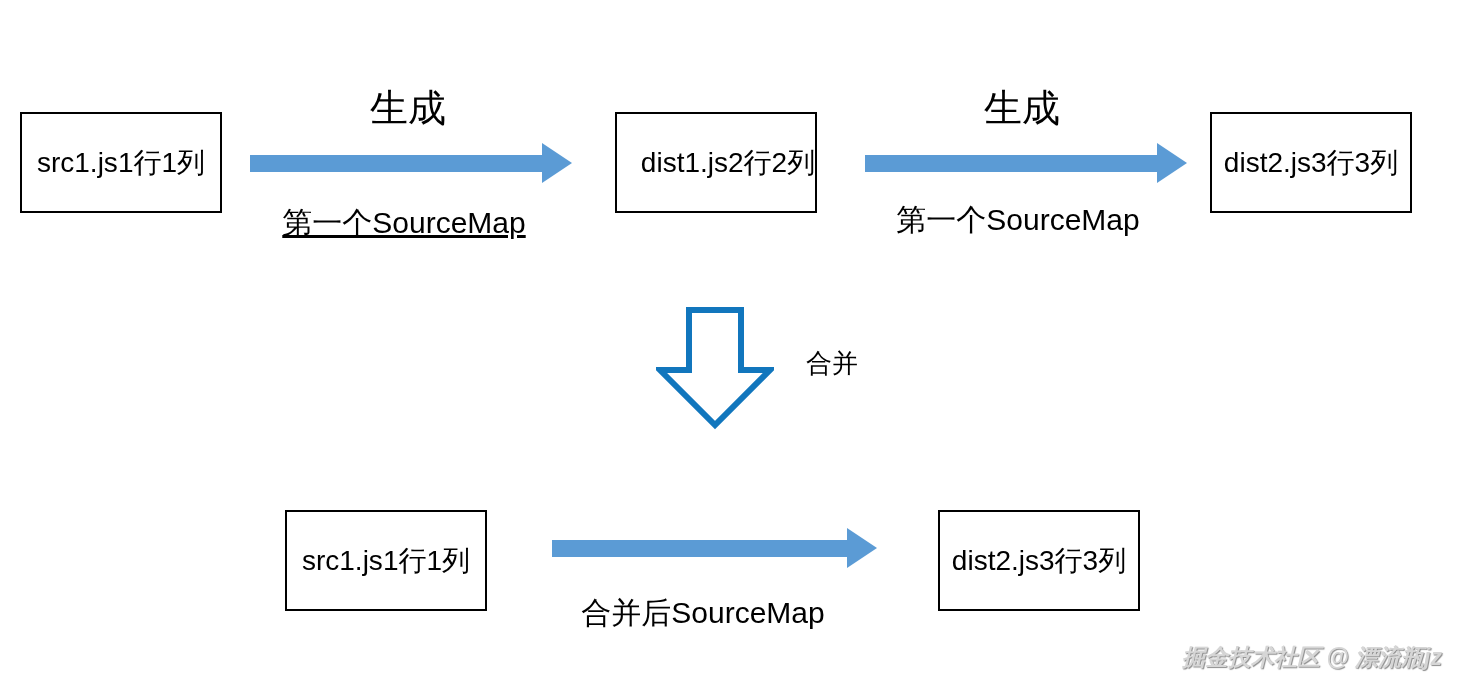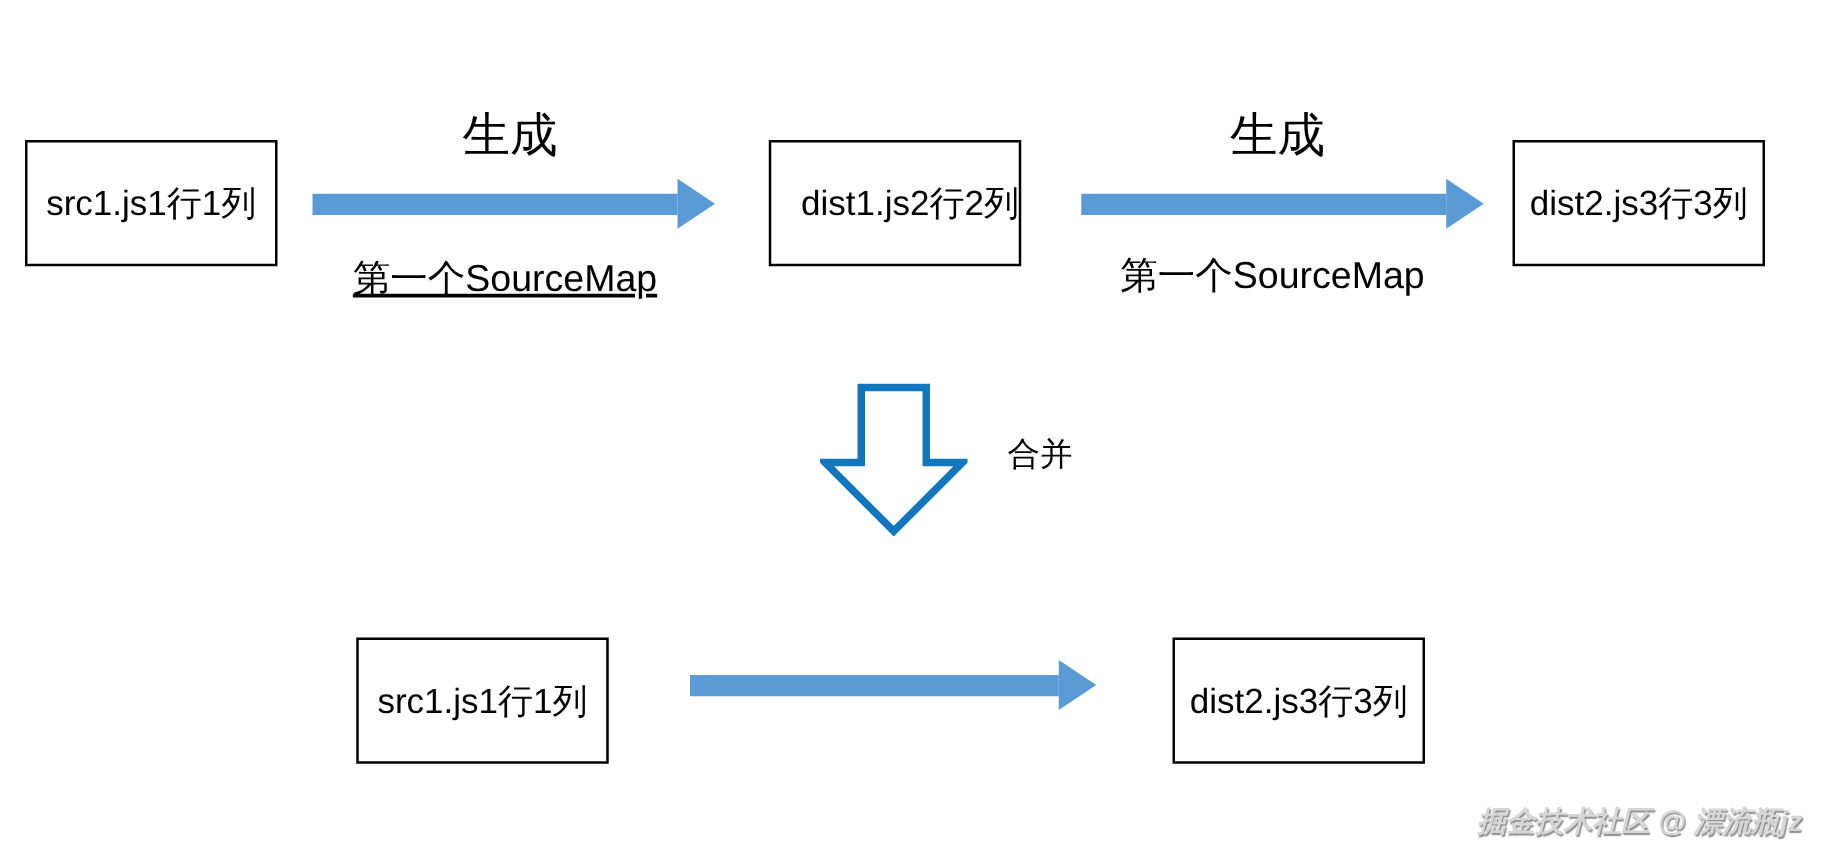--- a/index.html
+++ b/index.html
@@ -158,20 +158,21 @@
 
   <div class="node-box" id="box-src1-bot">
     <div class="line1">src1.js</div>
     <div class="line2">1行1列</div>
   </div>
 
   <div class="h-arrow" id="arrow-merged">
     <div class="shaft"></div>
     <div class="head"></div>
   </div>
+  <div class="arrow-label-bottom" id="label-sm-merge">合并后SourceMap</div>
 
   <div class="node-box" id="box-dist2-bot">
     <div class="line1">dist2.js</div>
     <div class="line2">3行3列</div>
   </div>
 
   <div class="watermark">掘金技术社区 @ 漂流瓶jz</div>
 
 </div>
 

